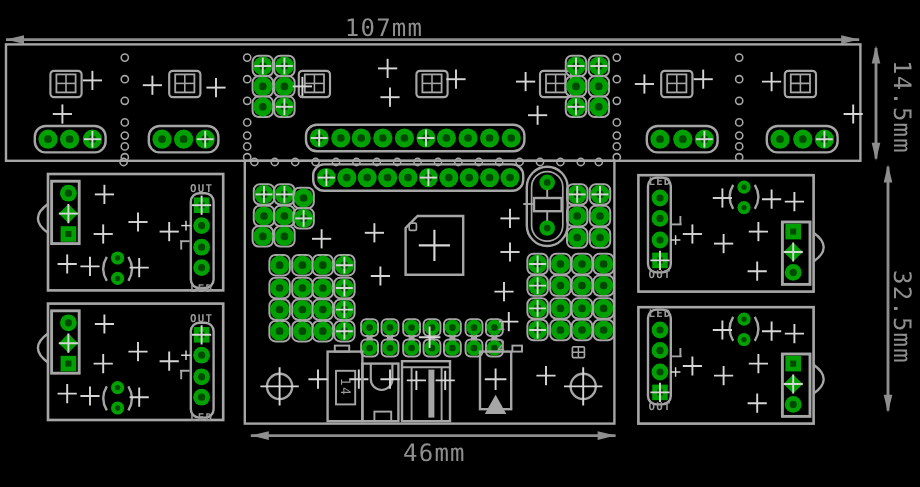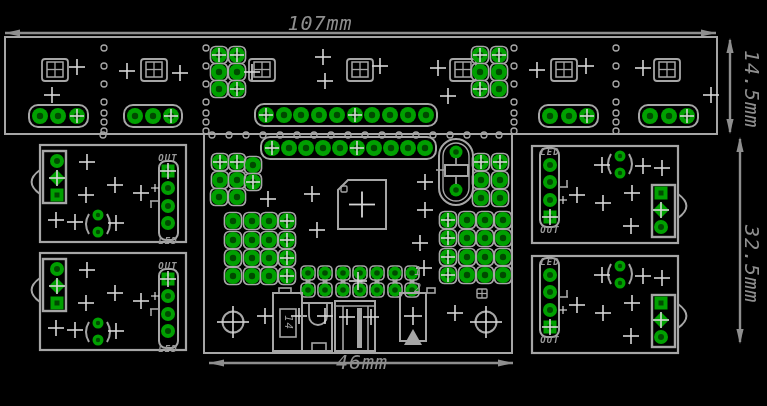--- a/index.html
+++ b/index.html
@@ -1,17 +1,17 @@
 <!DOCTYPE html>
 <html><head>
 <meta charset="utf-8">
 <style>
   html,body{margin:0;padding:0;background:#000;}
   #canvas{position:relative;width:767px;height:406px;background:#000;overflow:hidden;
-          font-family:"DejaVu Sans Mono",monospace;font-style:italic;}
+          font-family:"DejaVu Sans Mono",monospace;}
   #pcb-svg{position:absolute;left:0;top:0;}
   .lbl{position:absolute;white-space:nowrap;}
   .dim{font-size:20px;color:#8E8E8E;text-align:center;letter-spacing:1px;}
   .vert{transform:rotate(90deg);transform-origin:center center;}
   .blabel{position:absolute;font-size:9px;font-weight:bold;color:#9A9A9A;width:30px;
           text-align:center;letter-spacing:1px;}
   .plabel{position:absolute;font-size:12px;color:#9A9A9A;}
   .c14{position:absolute;font-size:11px;color:#9A9A9A;width:16px;text-align:center;
        transform:rotate(90deg);transform-origin:center center;letter-spacing:1px;}
 </style>
@@ -803,21 +803,21 @@
         <line x1="594" y1="275" x2="610" y2="275" stroke="#D6D6D6" stroke-width="1.6"></line>
         <line x1="602" y1="267" x2="602" y2="283" stroke="#D6D6D6" stroke-width="1.6"></line>
         <line x1="569" y1="305" x2="585" y2="305" stroke="#D6D6D6" stroke-width="1.6"></line>
         <line x1="577" y1="297" x2="577" y2="313" stroke="#D6D6D6" stroke-width="1.6"></line>
       </g>
     </svg>
 
   <div class="lbl dim" style="left:287px;top:11px;width:66px">107mm</div>
   <div class="lbl dim vert" style="left:714px;top:76px;width:76px">14.5mm</div>
   <div class="lbl dim vert" style="left:714px;top:251px;width:76px">32.5mm</div>
-  <div class="lbl dim" style="left:332px;top:350px;width:60px">46mm</div>
+  <div class="lbl dim" style="left:332px;top:365px;width:60px">46mm</div>
 
   <div class="blabel" style="left:153px;top:153px">OUT</div>
   <div class="blabel" style="left:153px;top:236px">LED</div>
   <div class="blabel" style="left:153px;top:261px">OUT</div>
   <div class="blabel" style="left:153px;top:344px">LED</div>
   <div class="blabel" style="left:535px;top:147px">LED</div>
   <div class="blabel" style="left:535px;top:225px">OUT</div>
   <div class="blabel" style="left:535px;top:257px">LED</div>
   <div class="blabel" style="left:535px;top:335px">OUT</div>
 

